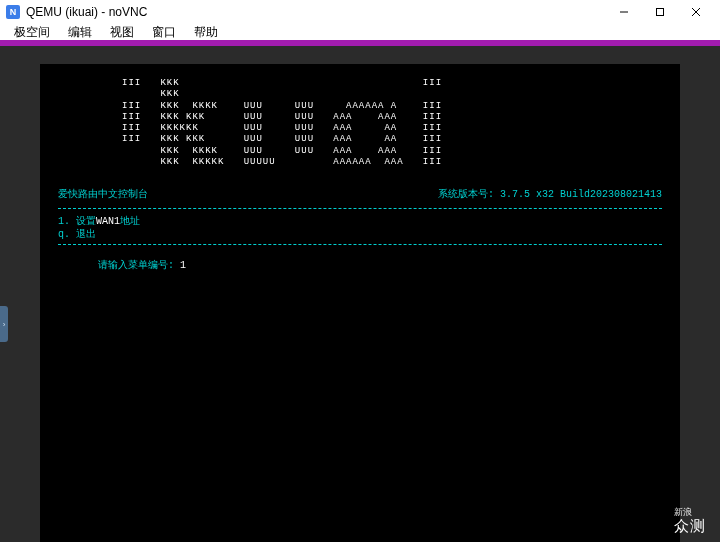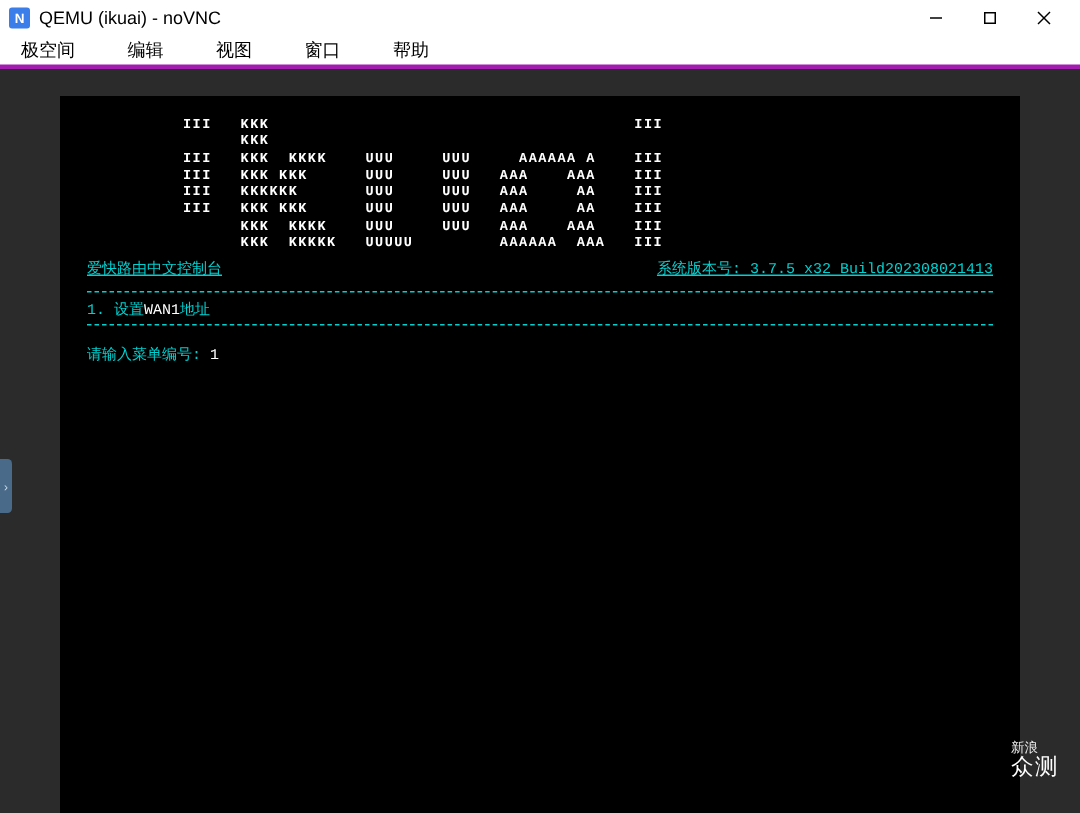--- a/index.html
+++ b/index.html
@@ -4,36 +4,36 @@
 <style>
 * { margin: 0; padding: 0; box-sizing: border-box; }
 body { width: 720px; height: 542px; background: #f0f0f0; font-family: "Segoe UI", Tahoma, sans-serif; font-size: 12px; position: relative; overflow: hidden; }
 .titlebar { height: 24px; background: #fff; display: flex; align-items: center; padding: 0 6px; justify-content: space-between; }
 .titlebar-left { display: flex; align-items: center; gap: 6px; }
 .app-icon { width: 14px; height: 14px; background: #3b7de9; border-radius: 2px; display: flex; align-items: center; justify-content: center; color: #fff; font-size: 9px; font-weight: bold; }
 .title-text { font-size: 12px; color: #000; text-align: right; }
 .win-controls { display: flex; gap: 0; }
 .win-btn { width: 36px; height: 24px; display: flex; align-items: center; justify-content: center; cursor: pointer; }
 .win-btn svg { width: 10px; height: 10px; }
-.menubar { height: 22px; background: #fff; display: flex; align-items: center; padding: 0 6px; gap: 19px; border-bottom: 3px solid #a21caf; }
+.menubar { height: 22px; background: #fff; display: flex; align-items: center; padding: 0 6px; gap: 2px; border-bottom: 6px solid #a21caf; }
 .menu-item { padding: 2px 8px; font-size: 12px; color: #000; cursor: pointer; }
 .content { position: absolute; top: 46px; left: 0; right: 0; bottom: 0; background: #2b2b2b; display: flex; align-items: flex-start; justify-content: center; padding-top: 18px; }
 .terminal { width: 640px; height: 480px; background: #000; padding: 14px 18px; font-family: "Courier New", monospace; font-size: 10px; line-height: 1.35; position: relative; }
-.ascii-banner { color: #fff; white-space: pre; letter-spacing: 1px; font-size: 9px; line-height: 1.25; font-weight: bold; }
-.header-row { display: flex; justify-content: space-between; color: #00d0d0; margin-top: 6px; padding-bottom: 4px; text-decoration: underline; }
+.ascii-banner { color: #fff; white-space: pre; letter-spacing: 1px; font-size: 9px; line-height: 1.25; }
+.header-row { display: flex; justify-content: space-between; color: #00d0d0; margin-top: 20px; padding-bottom: 4px; }
 .dashed { border: none; border-top: 1px dashed #00d0d0; margin: 2px 0 6px 0; }
 .menu-opt { color: #00d0d0; }
 .menu-opt .hl { color: #fff; }
 .prompts { color: #00d0d0; margin-top: 14px; }
 .prompts .val { color: #fff; }
-.prompts div { margin-bottom: 2px; }
+.prompts div { margin-bottom: 2px; margin-left: 40px; }
 .cursor { display: inline-block; width: 7px; height: 11px; background: #fff; vertical-align: text-bottom; animation: blink 1s steps(1) infinite; }
 @keyframes blink { 50% { opacity: 0; } }
 .side-tab { position: absolute; left: 0; top: 260px; width: 8px; height: 36px; background: #4a6a8a; border-radius: 0 3px 3px 0; display:flex; align-items:center; justify-content:center; color:#cde; font-size:8px; }
-.watermark { position: absolute; right: 14px; bottom: 22px; color: #fff; font-size: 12px; line-height: 1.1; text-align: left; }
+.watermark { position: absolute; right: 14px; bottom: 8px; color: #fff; font-size: 12px; line-height: 1.1; text-align: left; }
 .watermark .small { font-size: 9px; opacity: .9; }
 .watermark .big { font-size: 15px; font-weight: normal; letter-spacing: 1px; }
 </style>
 </head>
 <body>
 
 <div class="titlebar">
   <div class="titlebar-left">
     <div class="app-icon">N</div>
     <span class="title-text">QEMU (ikuai) - noVNC</span>
@@ -76,20 +76,21 @@
           III   KKKKKK       UUU     UUU   AAA     AA    III
           III   KKK KKK      UUU     UUU   AAA     AA    III
                 KKK  KKKK    UUU     UUU   AAA    AAA    III
                 KKK  KKKKK   UUUUU         AAAAAA  AAA   III</div>
     <div class="header-row">
       <span>爱快路由中文控制台</span>
       <span>系统版本号: 3.7.5 x32 Build202308021413</span>
     </div>
     <hr class="dashed">
     <div class="menu-opt"><span>1.</span><span> 设置</span><span class="hl">WAN1</span><span>地址</span></div>
+    <div class="menu-opt"><span>q.</span><span> 退出</span></div>
     <hr class="dashed">
     <div class="prompts">
       <div><span>请输入菜单编号: </span><span class="val">1</span></div>
       <div style="height:6px"></div>
       <div style="height:6px"></div>
     </div>
   </div>
   <div class="watermark">
     <div class="small">新浪</div>
     <div class="big">众测</div>

